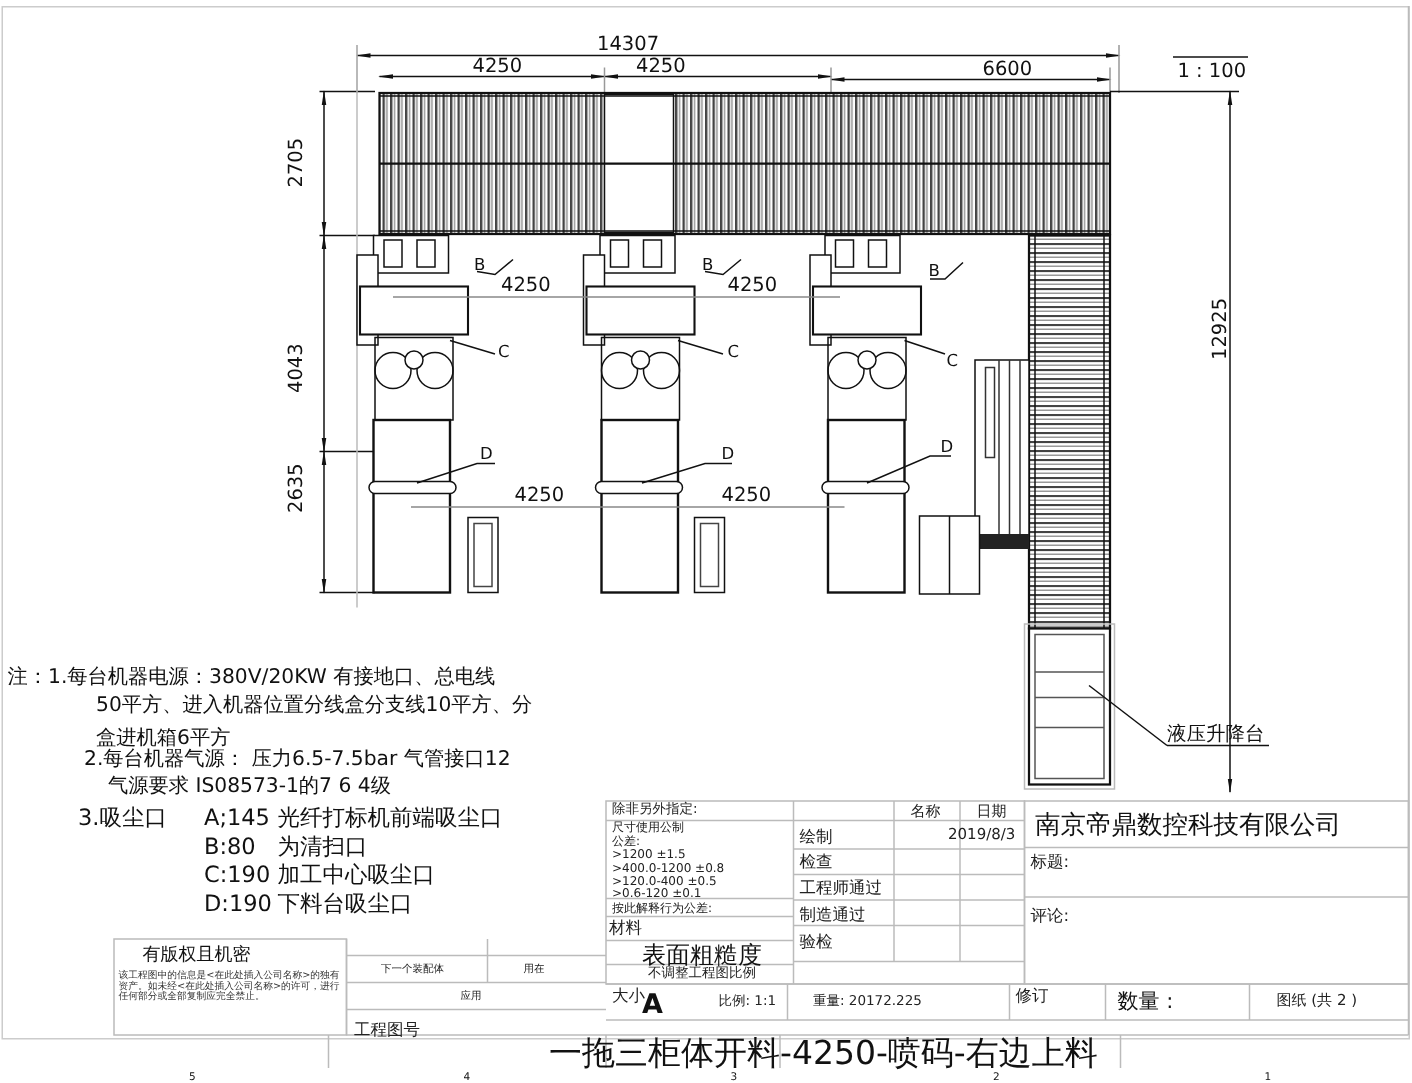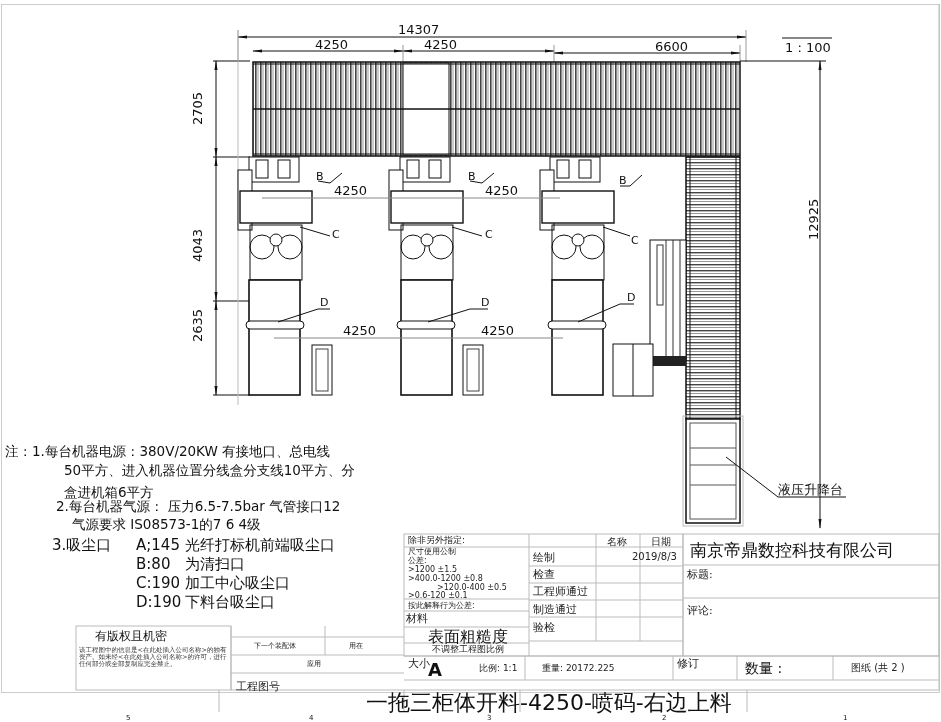--- a/index.html
+++ b/index.html
@@ -226,21 +226,21 @@
 <div class="t" style="left:136px;top:576px;font-size:15px;">C:190</div>
 <div class="t" style="left:185px;top:576px;font-size:15px;">加工中心吸尘口</div>
 <div class="t" style="left:136px;top:595px;font-size:15px;">D:190</div>
 <div class="t" style="left:185px;top:595px;font-size:15px;">下料台吸尘口</div>
 
 <div class="t tb" style="left:408px;top:536px;">除非另外指定:</div>
 <div class="t tb" style="left:408px;top:548px;font-size:8px;text-align:center;">尺寸使用公制</div>
 <div class="t tb" style="left:408px;top:557px;font-size:8px;">公差:</div>
 <div class="t tb" style="left:408px;top:566px;font-size:8px;">&gt;1200   ±1.5</div>
 <div class="t tb" style="left:408px;top:575px;font-size:8px;">&gt;400.0-1200  ±0.8</div>
-<div class="t tb" style="left:408px;top:584px;font-size:8px;margin-left:29px;">&gt;120.0-400   ±0.5</div>
+<div class="t tb" style="left:408px;top:584px;font-size:8px;">&gt;120.0-400   ±0.5</div>
 <div class="t tb" style="left:408px;top:592px;font-size:8px;">&gt;0.6-120     ±0.1</div>
 <div class="t tb" style="left:408px;top:602px;font-size:8px;">按此解释行为公差:</div>
 <div class="t tbm" style="left:406px;top:613px;">材料</div>
 <div class="t" style="left:406px;top:629px;font-size:16px;margin-left:22px;">表面粗糙度</div>
 <div class="t tb" style="left:432px;top:645px;">不调整工程图比例</div>
 
 <div class="t tb" style="left:607px;top:537px;font-size:10px;">名称</div>
 <div class="t tb" style="left:651px;top:537px;font-size:10px;">日期</div>
 <div class="t tbm" style="left:533px;top:552px;">绘制</div>
 <div class="t tb" style="left:632px;top:552px;font-size:10px;">2019/8/3</div>

